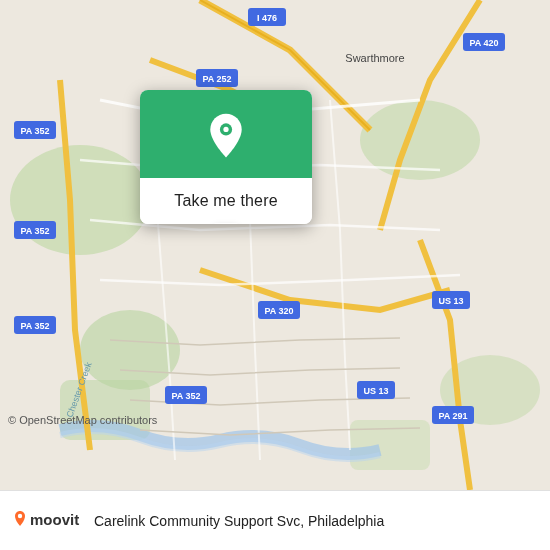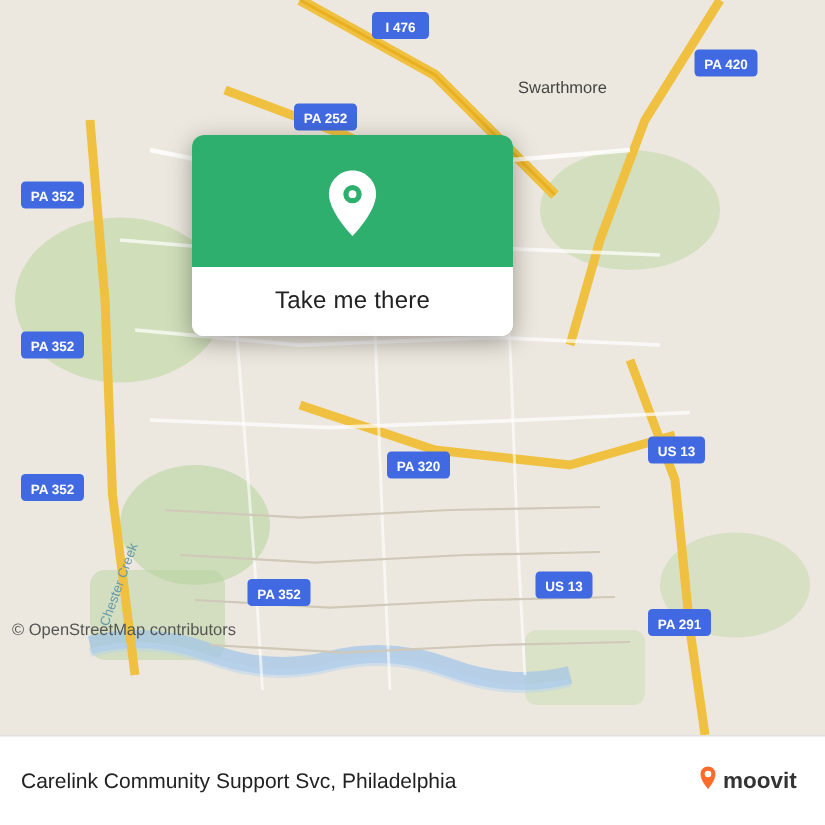--- a/index.html
+++ b/index.html
@@ -24,22 +24,22 @@
     #map-svg {
       width: 100%;
       height: 100%;
       position: absolute;
       top: 0; left: 0;
     }
 
     #popup-card {
       position: absolute;
       top: 90px;
-      left: 128px;
-      width: 214px;
+      left: 140px;
+      width: 172px;
       background: white;
       border-radius: 8px;
       box-shadow: 0 4px 16px rgba(0,0,0,0.35);
       display: flex;
       flex-direction: column;
       align-items: center;
       overflow: hidden;
     }
 
     #popup-green-area {
@@ -211,26 +211,26 @@
         <path d="M24 2C14.06 2 6 10.06 6 20c0 13.5 18 32 18 32s18-18.5 18-32C42 10.06 33.94 2 24 2z" fill="white"></path>
         <circle cx="24" cy="20" r="7" fill="#2eaf6e"></circle>
         <circle cx="24" cy="20" r="3" fill="white"></circle>
       </svg>
     </div>
     <button id="popup-button">Take me there</button>
   </div>
 </div>
 
 <div id="bottom-bar">
+  <div id="moovit-logo">
+
+    <svg width="70" height="28" viewBox="0 0 70 28" xmlns="http://www.w3.org/2000/svg">
+
+      <path d="M6 4C3.24 4 1 6.24 1 9c0 4.5 5 10 5 10s5-5.5 5-10C11 6.24 8.76 4 6 4z" fill="#ff6b2b"></path>
+      <circle cx="6" cy="9" r="2.2" fill="white"></circle>
+
+      <text x="16" y="18" font-size="15" font-weight="bold" fill="#333" font-family="Arial, sans-serif">moovit</text>
+    </svg>
+  </div>
   <div id="bottom-info">
     <span id="bottom-title">Carelink Community Support Svc, Philadelphia</span>
   </div>
-  <div id="moovit-logo">
-
-    <svg width="70" height="28" viewBox="0 0 70 28" xmlns="http://www.w3.org/2000/svg">
-
-      <path d="M6 4C3.24 4 1 6.24 1 9c0 4.5 5 10 5 10s5-5.5 5-10C11 6.24 8.76 4 6 4z" fill="#ff6b2b"></path>
-      <circle cx="6" cy="9" r="2.2" fill="white"></circle>
-
-      <text x="16" y="18" font-size="15" font-weight="bold" fill="#333" font-family="Arial, sans-serif">moovit</text>
-    </svg>
-  </div>
 </div>
 
 </body></html>

